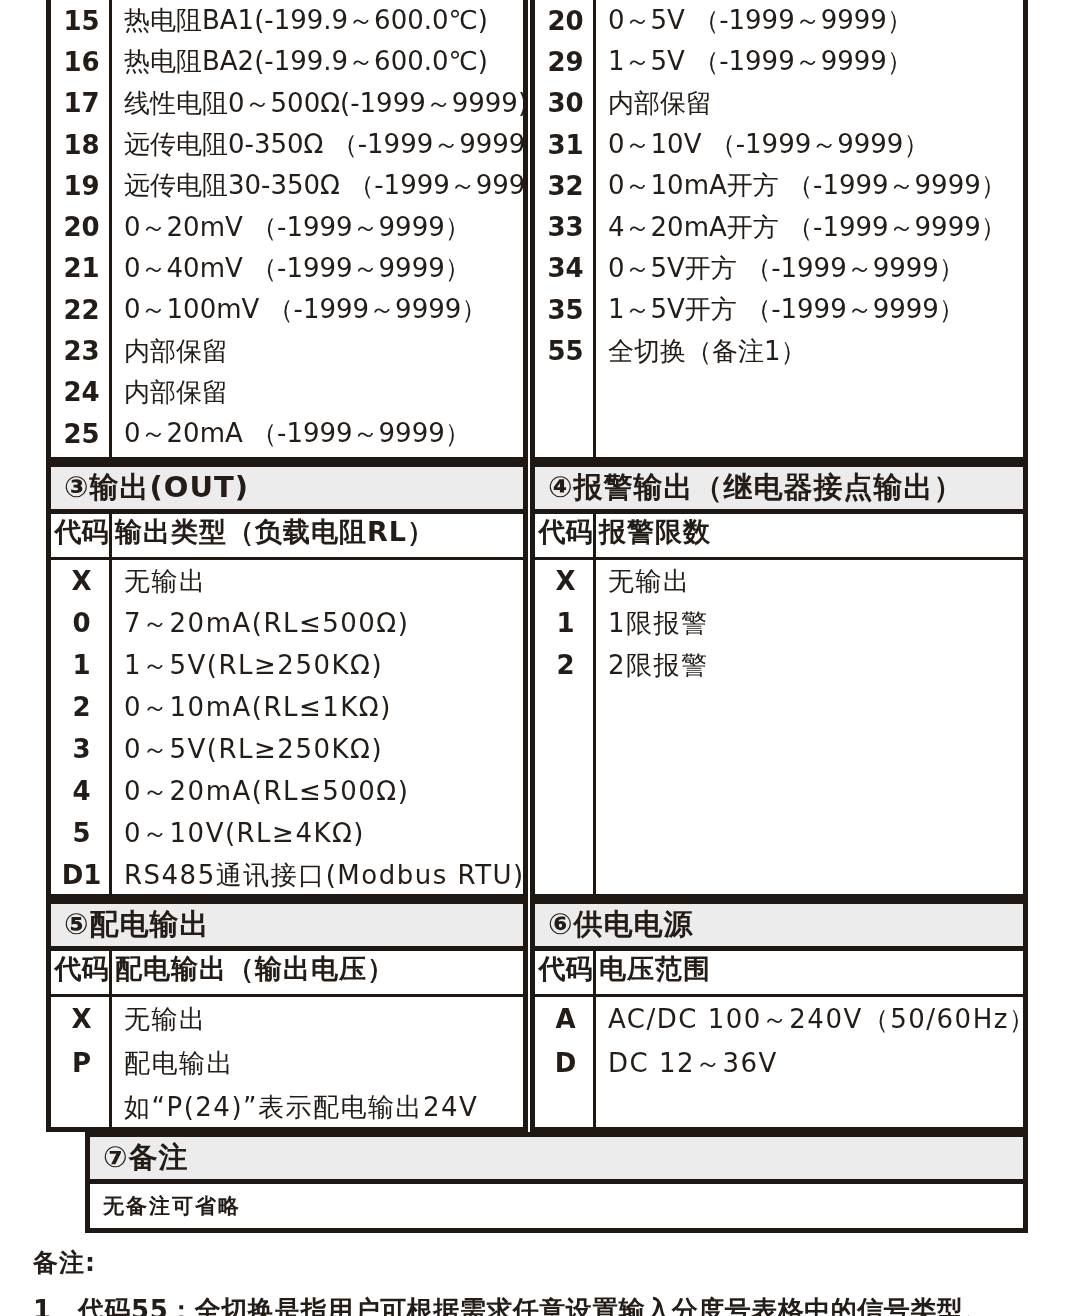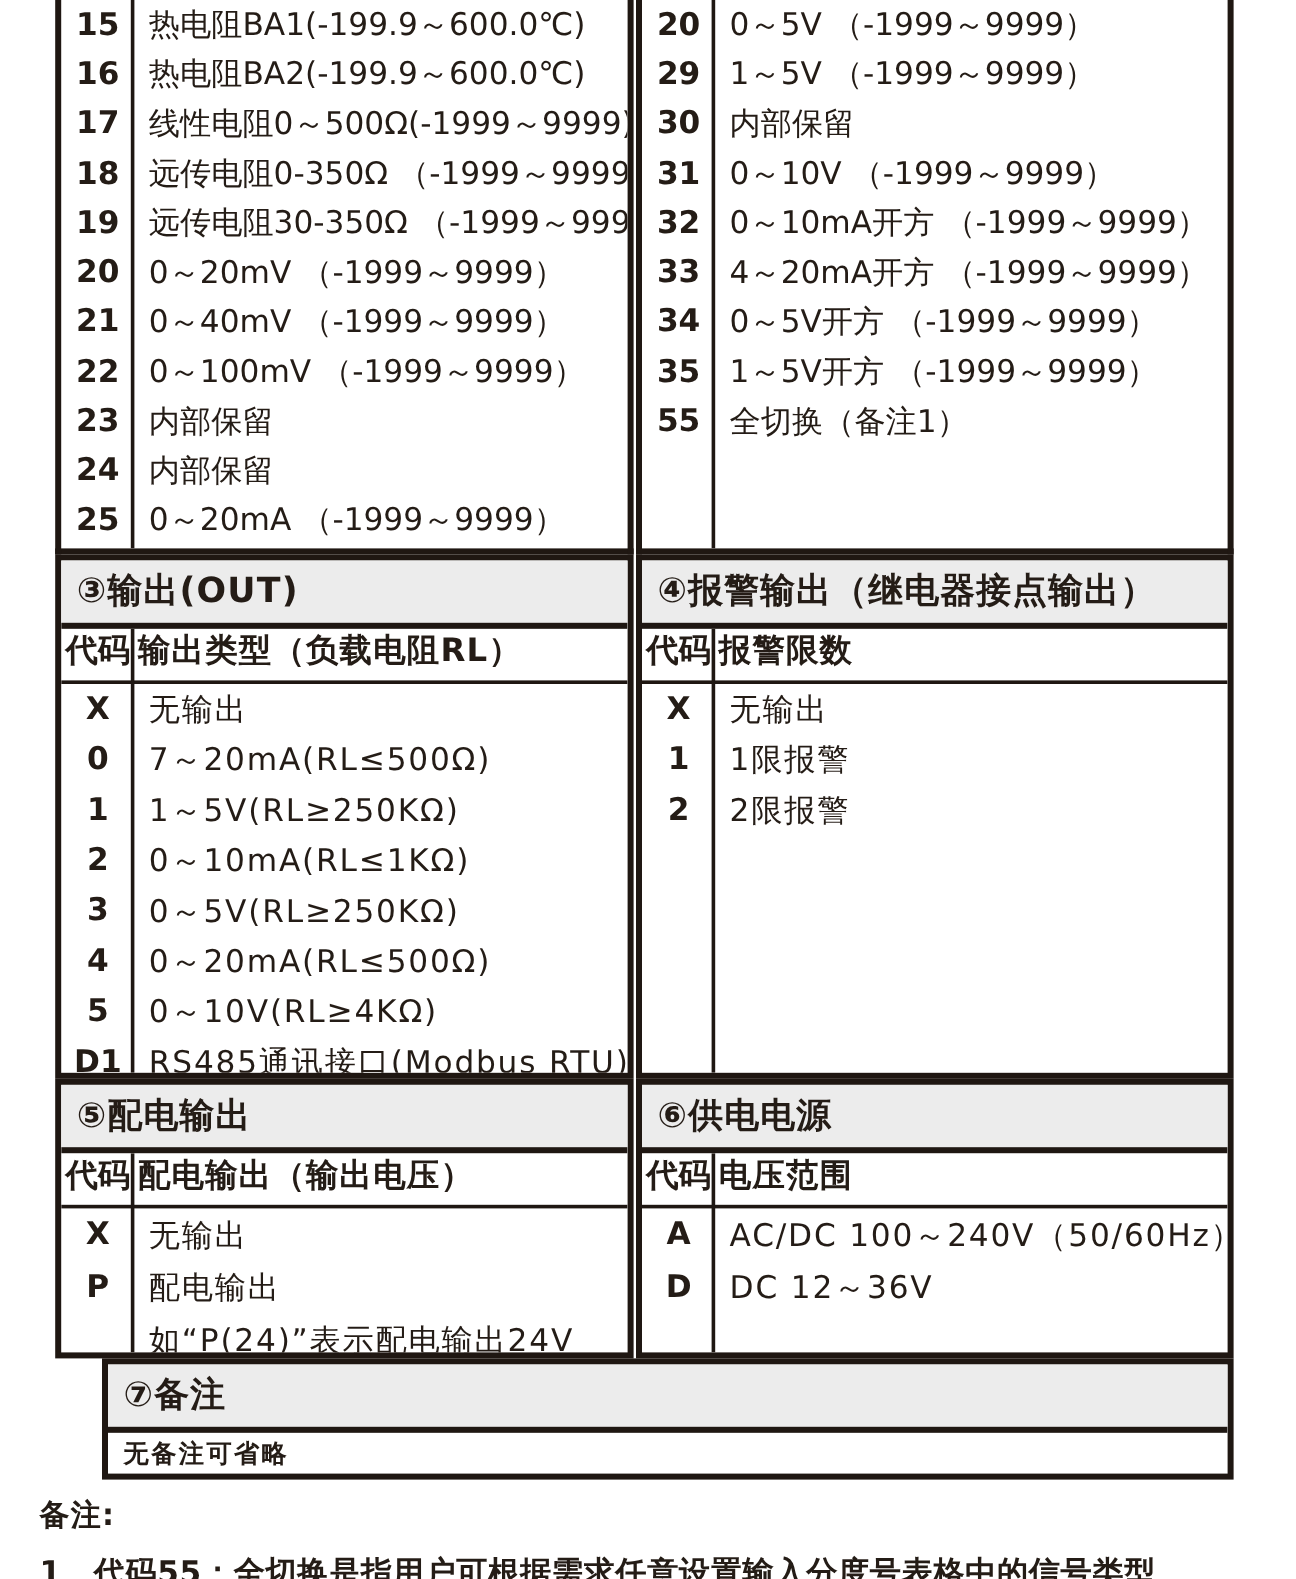--- a/index.html
+++ b/index.html
@@ -24,21 +24,21 @@
   .panel{
     border:5px solid var(--ink);
     display:flex;flex-direction:column;
     overflow:hidden;
   }
   .no-top{border-top:none;}
   .full{grid-column:1 / -1;margin-left:39px;}
   .band{
     background:var(--band);
     border-bottom:5px solid var(--ink);
-    height:57px;flex:none;
+    height:47px;flex:none;
     display:flex;align-items:center;
     padding-left:13px;
     font-size:29px;font-weight:bold;
     letter-spacing:1px;
     white-space:nowrap;
   }
   .twrap{
     position:relative;flex:1;
     display:flex;flex-direction:column;
     overflow:hidden;

